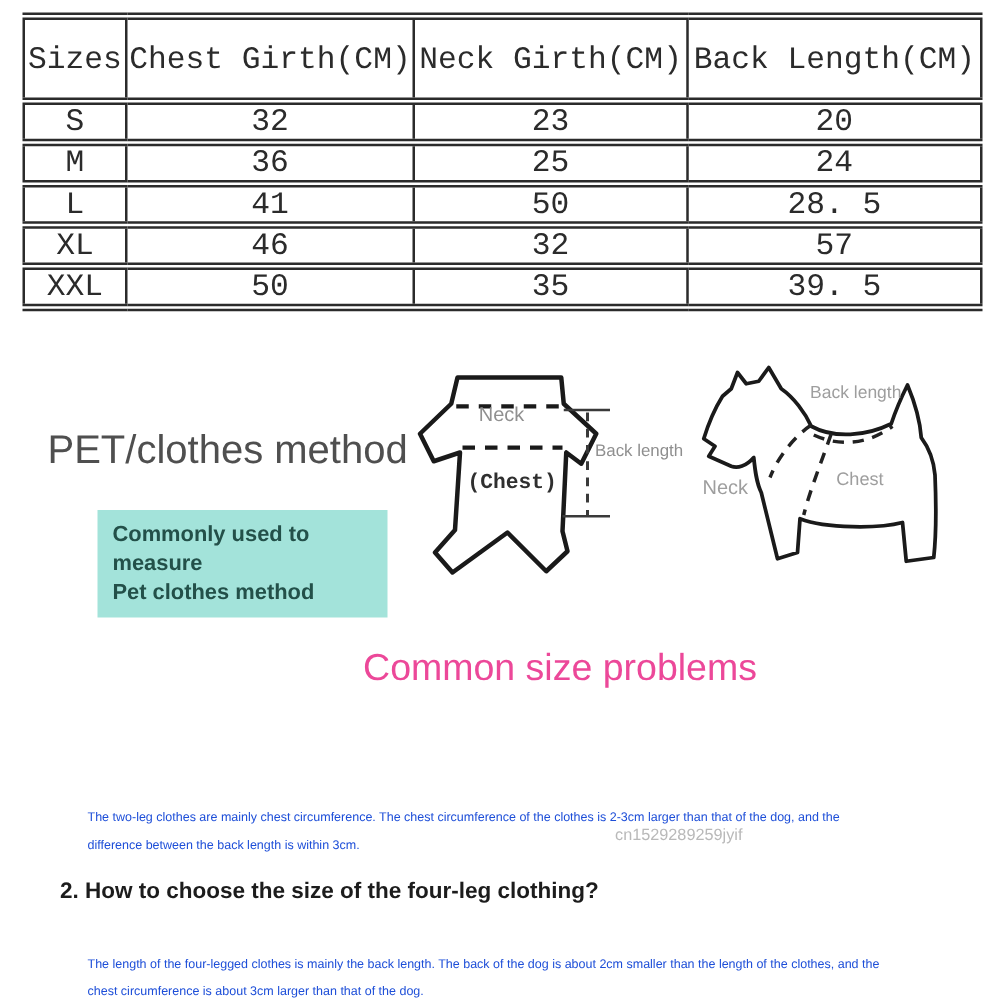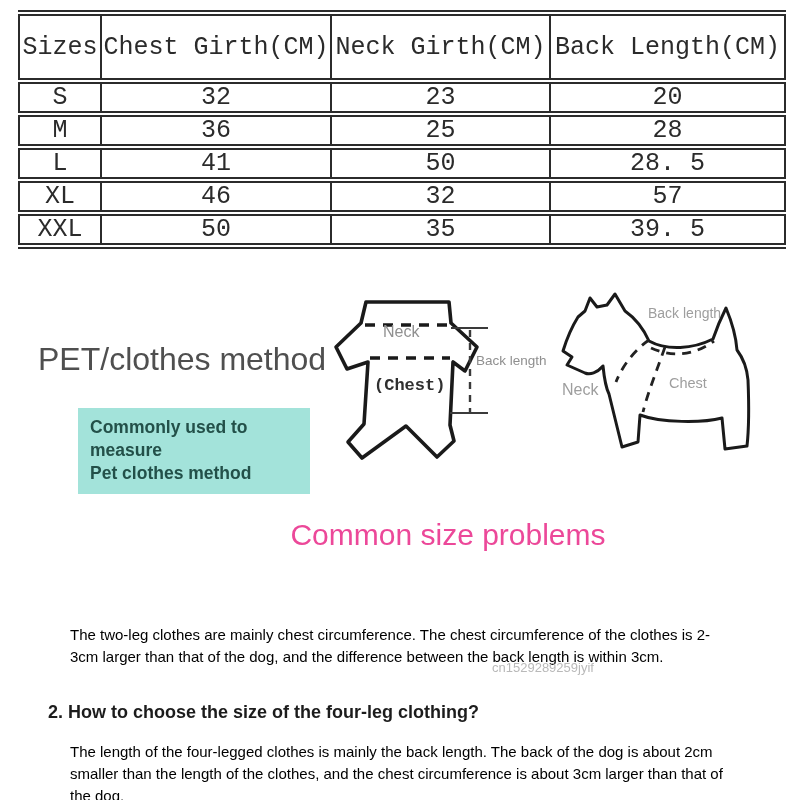--- a/index.html
+++ b/index.html
@@ -27,21 +27,21 @@
              background:#a3e3da;color:#235049;font-size:17.5px;font-weight:bold;
              line-height:1.32;padding:8px 28px 9px 12px;}
   .clothes-svg{position:absolute;left:320px;top:285px;}
   .dog-svg{position:absolute;left:545px;top:288px;}
   .svg-label{font-family:"Liberation Sans",sans-serif;}
 
   
   .faq-heading{position:absolute;left:0;top:518px;width:800px;text-align:center;
                font-size:30px;color:#ec4899;padding-left:48px;}
   .faq-q{position:absolute;font-size:18px;font-weight:bold;color:#1c1c1c;}
-  .faq-a{position:absolute;font-size:15px;line-height:22px;color:#000000;}
+  .faq-a{position:absolute;font-size:10px;line-height:22px;color:#1d4ed8;margin-top:20px;}
   .q1{left:48px;top:591px;}
   .a1{left:70px;top:624px;width:648px;}
   .q2{left:48px;top:702px;}
   .a2{left:70px;top:741px;width:660px;}
   .watermark{position:absolute;left:492px;top:660px;font-size:13px;color:#b9b9b9;}
 </style>
 </head>
 <body>
 
 <div id="stage">
@@ -65,21 +65,21 @@
       <tr>
         <td>S</td>
         <td>32</td>
         <td>23</td>
         <td>20</td>
       </tr>
       <tr>
         <td>M</td>
         <td>36</td>
         <td>25</td>
-        <td>28</td>
+        <td>24</td>
       </tr>
       <tr>
         <td>L</td>
         <td>41</td>
         <td>50</td>
         <td>28. 5</td>
       </tr>
       <tr>
         <td>XL</td>
         <td>46</td>

